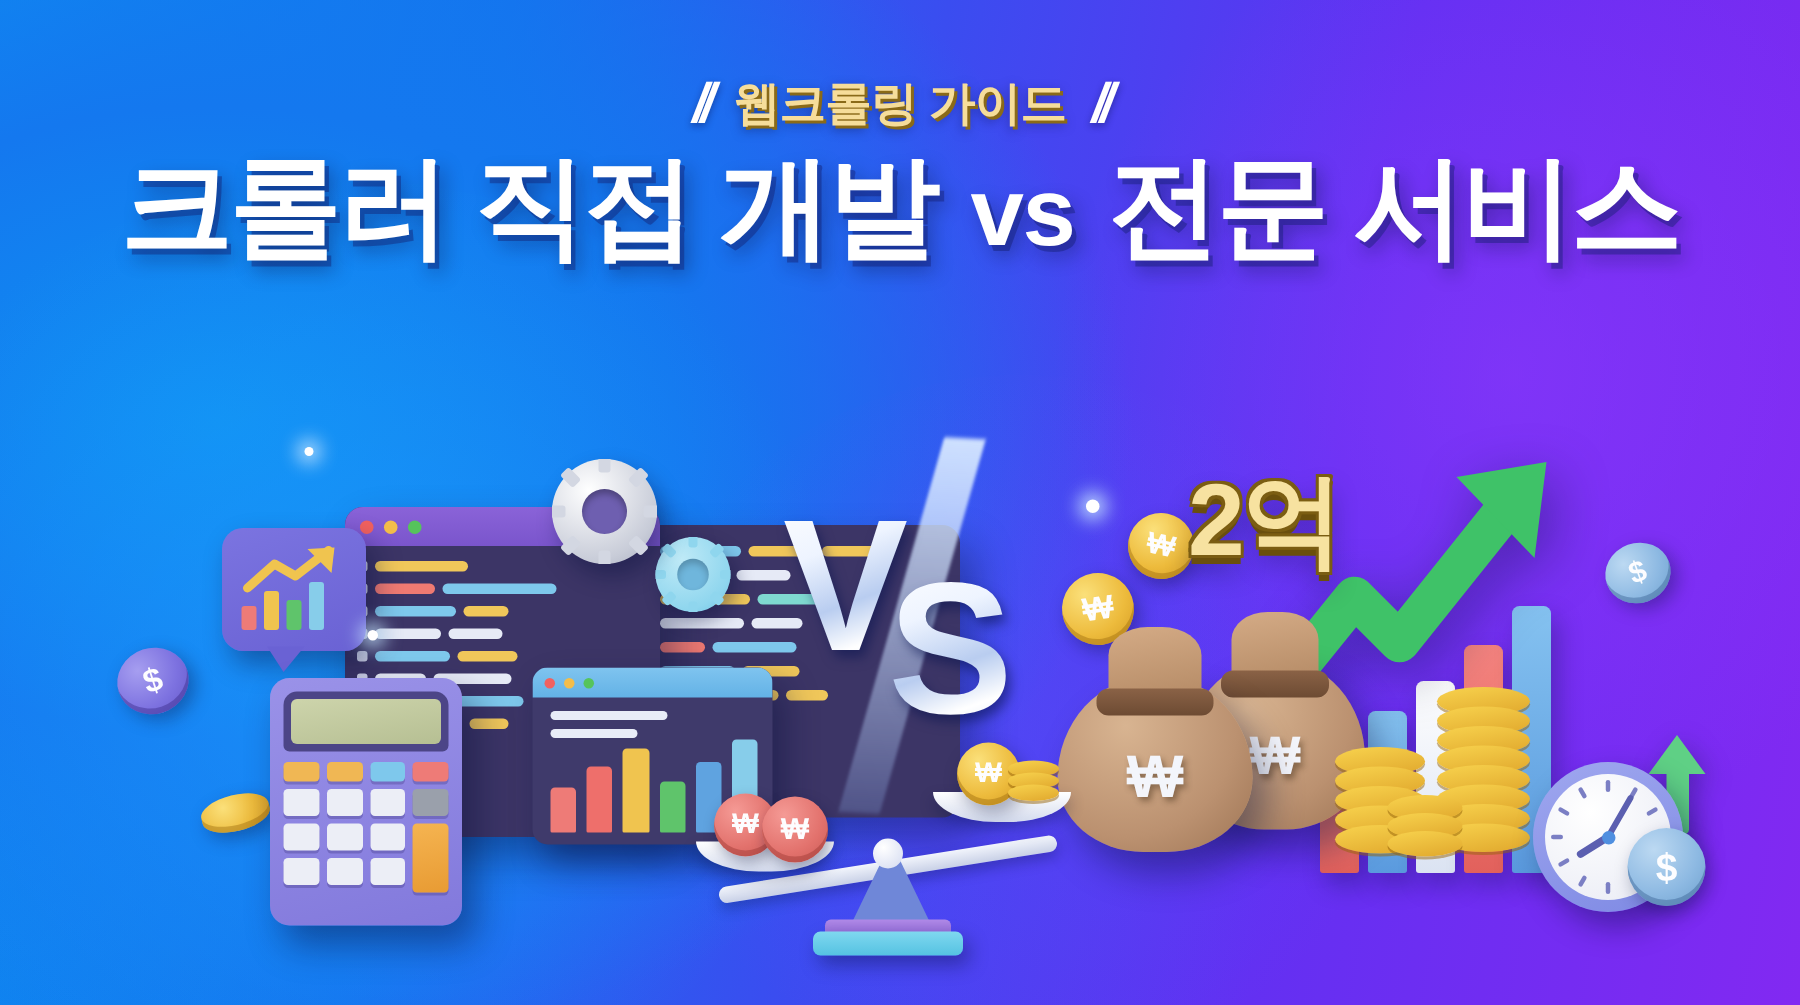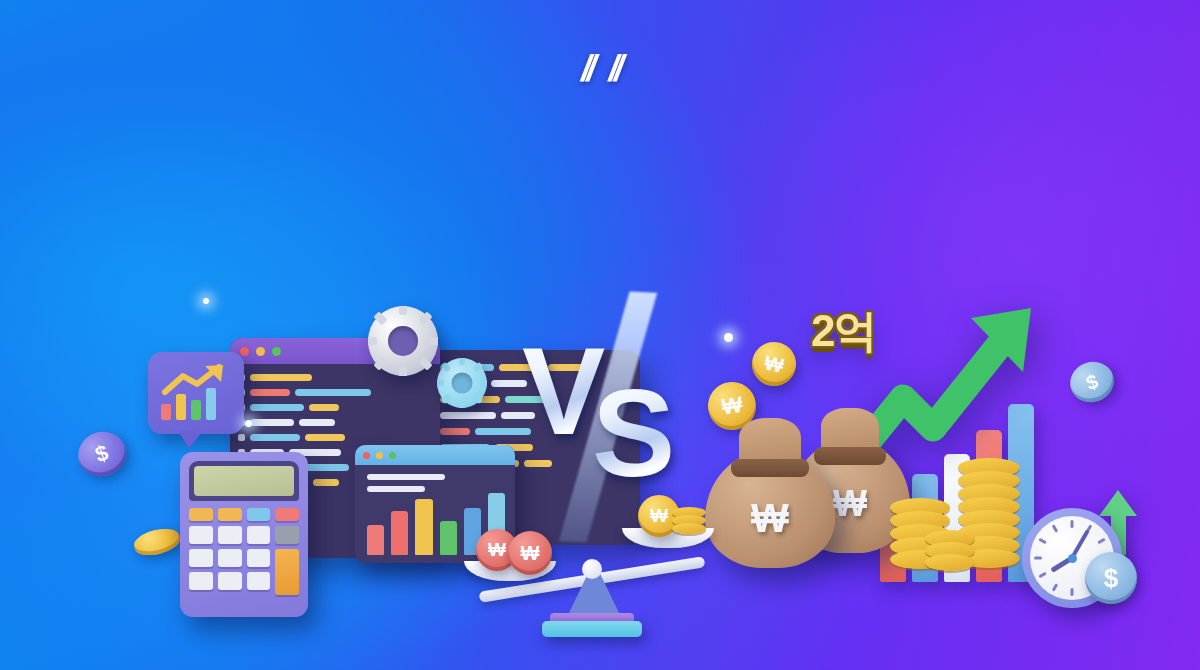--- a/index.html
+++ b/index.html
@@ -61,22 +61,22 @@
     margin-top:7px;
     font-size:51px; font-weight:bold; line-height:1.05;
     letter-spacing:-1.8px; color:#ffffff; white-space:nowrap;
     text-shadow:
       2px 3px 0 rgba(18,28,110,.40),
       4px 6px 11px rgba(10,18,70,.40);
   }
 
   
   .amount-badge {
-    position:absolute; left:811px; top:302px; z-index:38;
-    font-size:44px; font-weight:bold; letter-spacing:-2px;
+    position:absolute; left:792px; top:302px; z-index:38;
+    font-size:68px; font-weight:bold; letter-spacing:-2px;
     color:#f7e2a0;
     text-shadow:
       -2px -2px 0 #7b5d12, 2px -2px 0 #7b5d12,
       -2px 2px 0 #7b5d12, 2px 2px 0 #7b5d12,
       0 6px 0 #6a4f0d, 0 10px 18px rgba(10,18,70,.45);
   }
 
   
   .vs-mark { position:absolute; left:520px; top:318px; width:170px; height:190px; z-index:39; }
   .vs-bolt {
@@ -241,23 +241,29 @@
 <div id="thumbnail">
 
   <div class="bg-glow glow-a"></div>
   <div class="bg-glow glow-b"></div>
   <div class="bg-glow glow-c"></div>
 
   <div class="header">
 
     <div class="eyebrow">
       <span class="slashes">//</span>
+      <span class="etext">웹크롤링 가이드</span>
       <span class="slashes">//</span>
     </div>
 
+    <div class="title">
+      <span>크롤러 직접 개발</span>
+      <span class="vs-word">vs</span>
+      <span>전문 서비스</span>
+    </div>
 
   </div>
 
   <div class="obj coin purple" style="left:78px; top:432px; width:48px; height:44px; font-size:22px; transform:rotate(-18deg); z-index:22;">
     <span>$</span>
   </div>
 
   <div class="obj coin gold flat" style="left:134px; top:530px; width:46px; height:24px; transform:rotate(-14deg); z-index:22;"></div>
 
   <div class="obj bubble">

